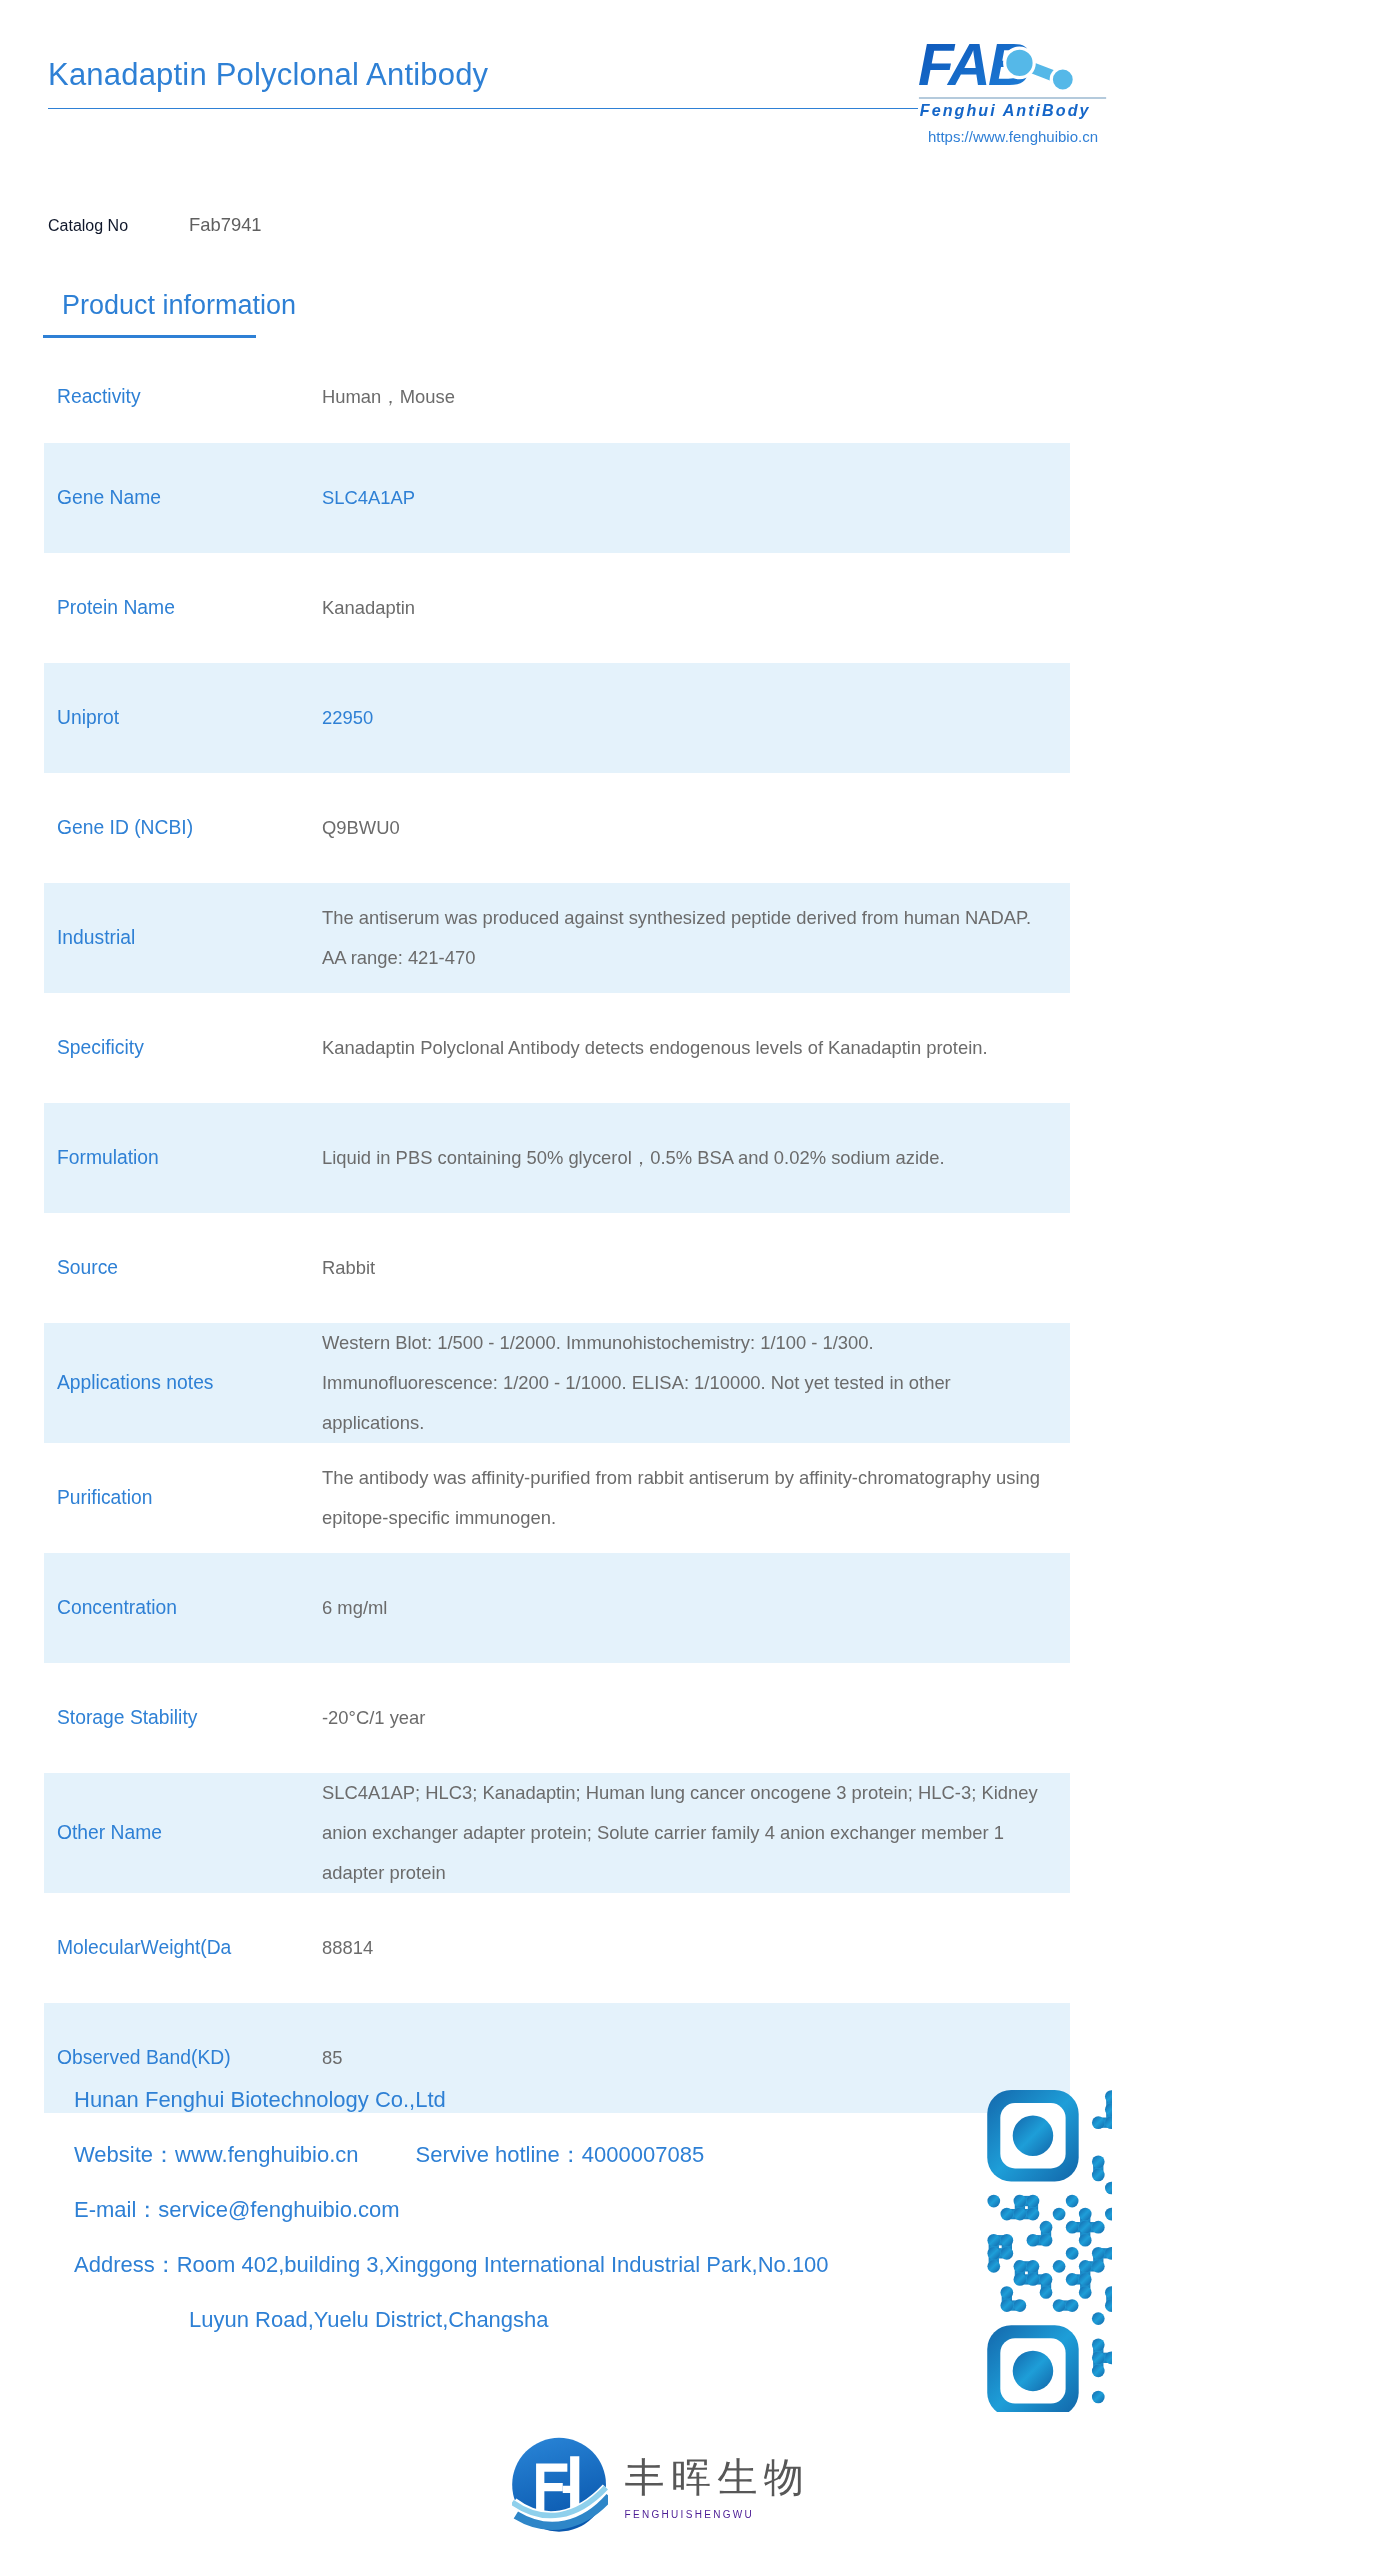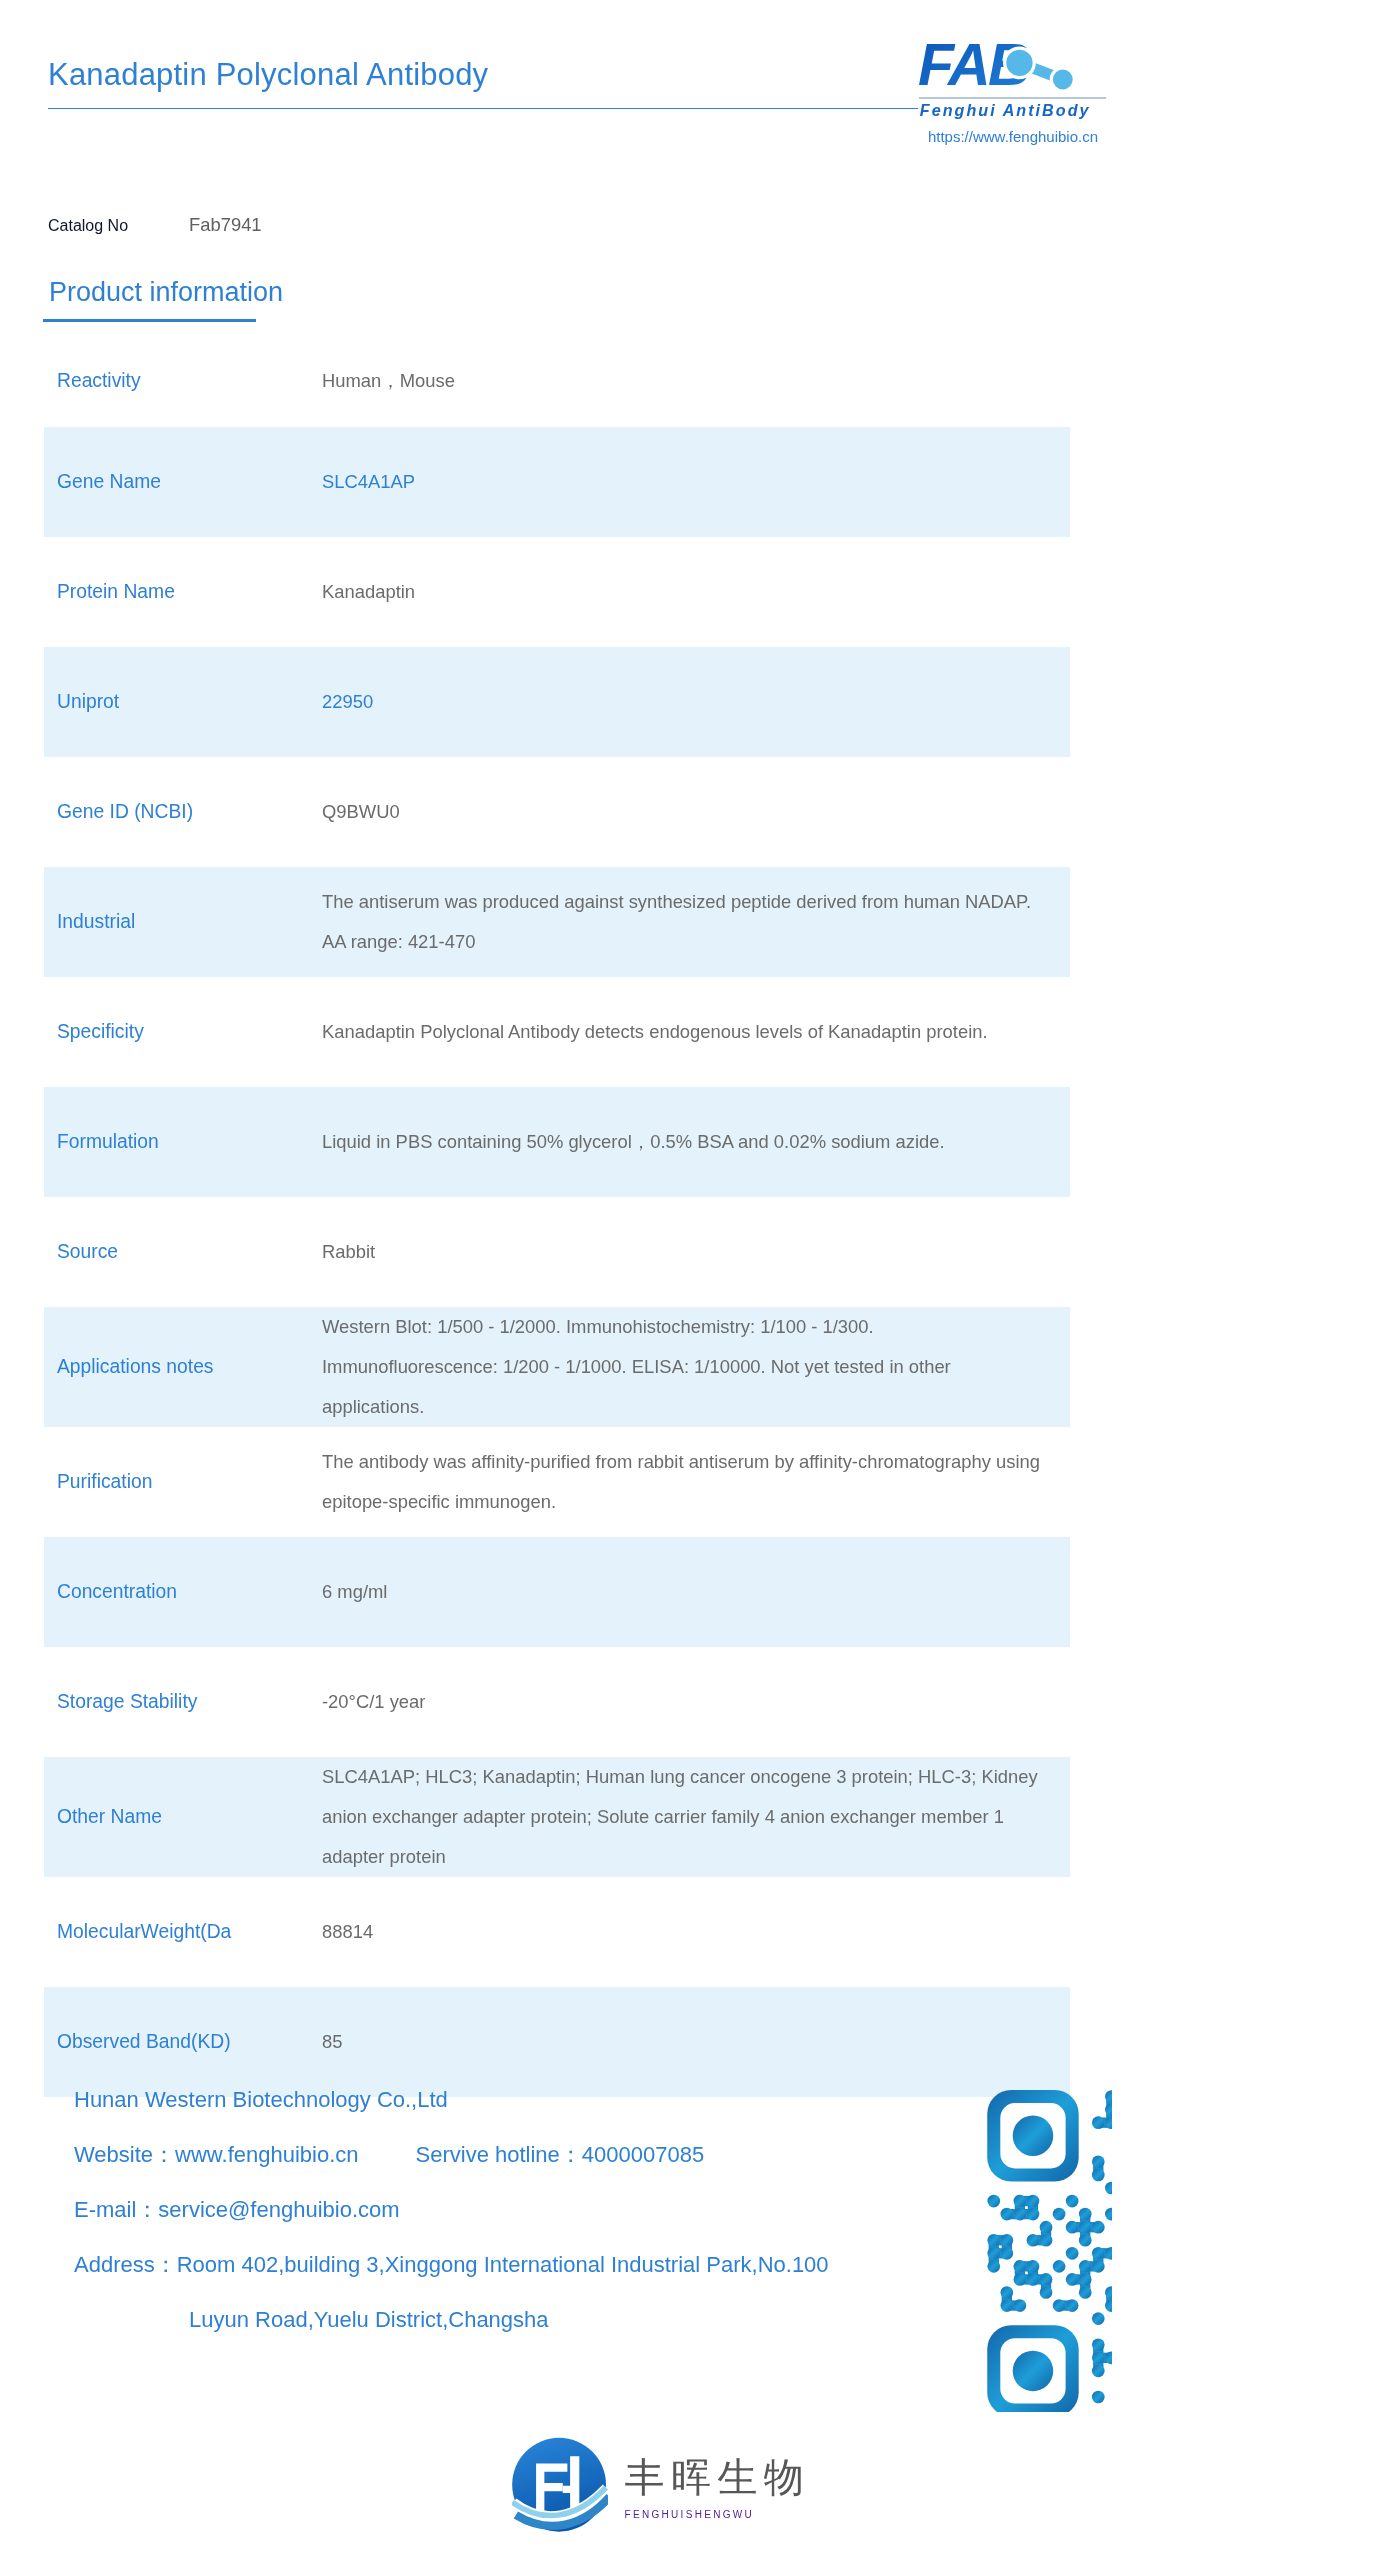--- a/index.html
+++ b/index.html
@@ -13,21 +13,21 @@
   .doc-title{margin:0;font-size:31px;font-weight:normal;color:#2e80d5;letter-spacing:0.2px;}
   .title-underline{width:870px;height:1.8px;background:#2e80d5;margin-top:14.7px;}
   .logo-block{width:190px;text-align:center;margin-top:5.5px;}
   .logo-url{font-size:15px;color:#2f7fd6;margin-top:3.7px;white-space:nowrap;}
   
   .catalog{display:flex;align-items:baseline;padding:31px 0 0 48px;}
   .catalog-label{color:#0f172a;font-size:16px;width:141px;margin-top:41px;}
   .catalog-value{color:#5f5f5f;font-size:18.4px;}
   
   .section{padding:40px 0 0 48px;}
-  .section-title{margin:1px;font-size:27px;font-weight:normal;color:#2e80d5;}
+  .section-title{margin:14px;font-size:27px;font-weight:normal;color:#2e80d5;}
   .section-underline{width:213px;height:2.8px;background:#2e80d5;margin-top:11px;margin-left:-5.5px;}
   
   .ptable{margin:13px 42px 0 44px;}
   .trow{display:flex;align-items:center;min-height:110px;background:#ffffff;}
   .trow:first-child{min-height:92px;}
   .trow.shaded{background:#e4f2fb;}
   .tlabel{width:265px;padding-left:13px;flex:none;color:#2e80d5;font-size:19.3px;}
   .tvalue{flex:1;color:#6b6b6b;font-size:18.4px;line-height:40px;padding-right:28px;}
   .tvalue.link{color:#2e80d5;}
   
@@ -144,21 +144,21 @@
       <div class="tlabel">MolecularWeight(Da</div>
       <div class="tvalue">88814</div>
     </div>
       <div class="trow shaded">
       <div class="tlabel">Observed Band(KD)</div>
       <div class="tvalue">85</div>
     </div>
     </div>
 
   <div class="footer">
-    <div class="f-line">Hunan Western Biotechnology Co.,Ltd</div>
+    <div class="f-line">Hunan Fenghui Biotechnology Co.,Ltd</div>
     <div class="f-line">
       <span>Website：</span><span>www.fenghuibio.cn</span><span class="hotline-group"><span>Servive hotline：</span><span>4000007085</span></span>
     </div>
     <div class="f-line">
       <span>E-mail：</span><span>service@fenghuibio.com</span>
     </div>
     <div class="f-line">
       <span>Address：</span><span>Room 402,building 3,Xinggong International Industrial Park,No.100</span>
     </div>
     <div class="f-line addr2">Luyun Road,Yuelu District,Changsha</div>

